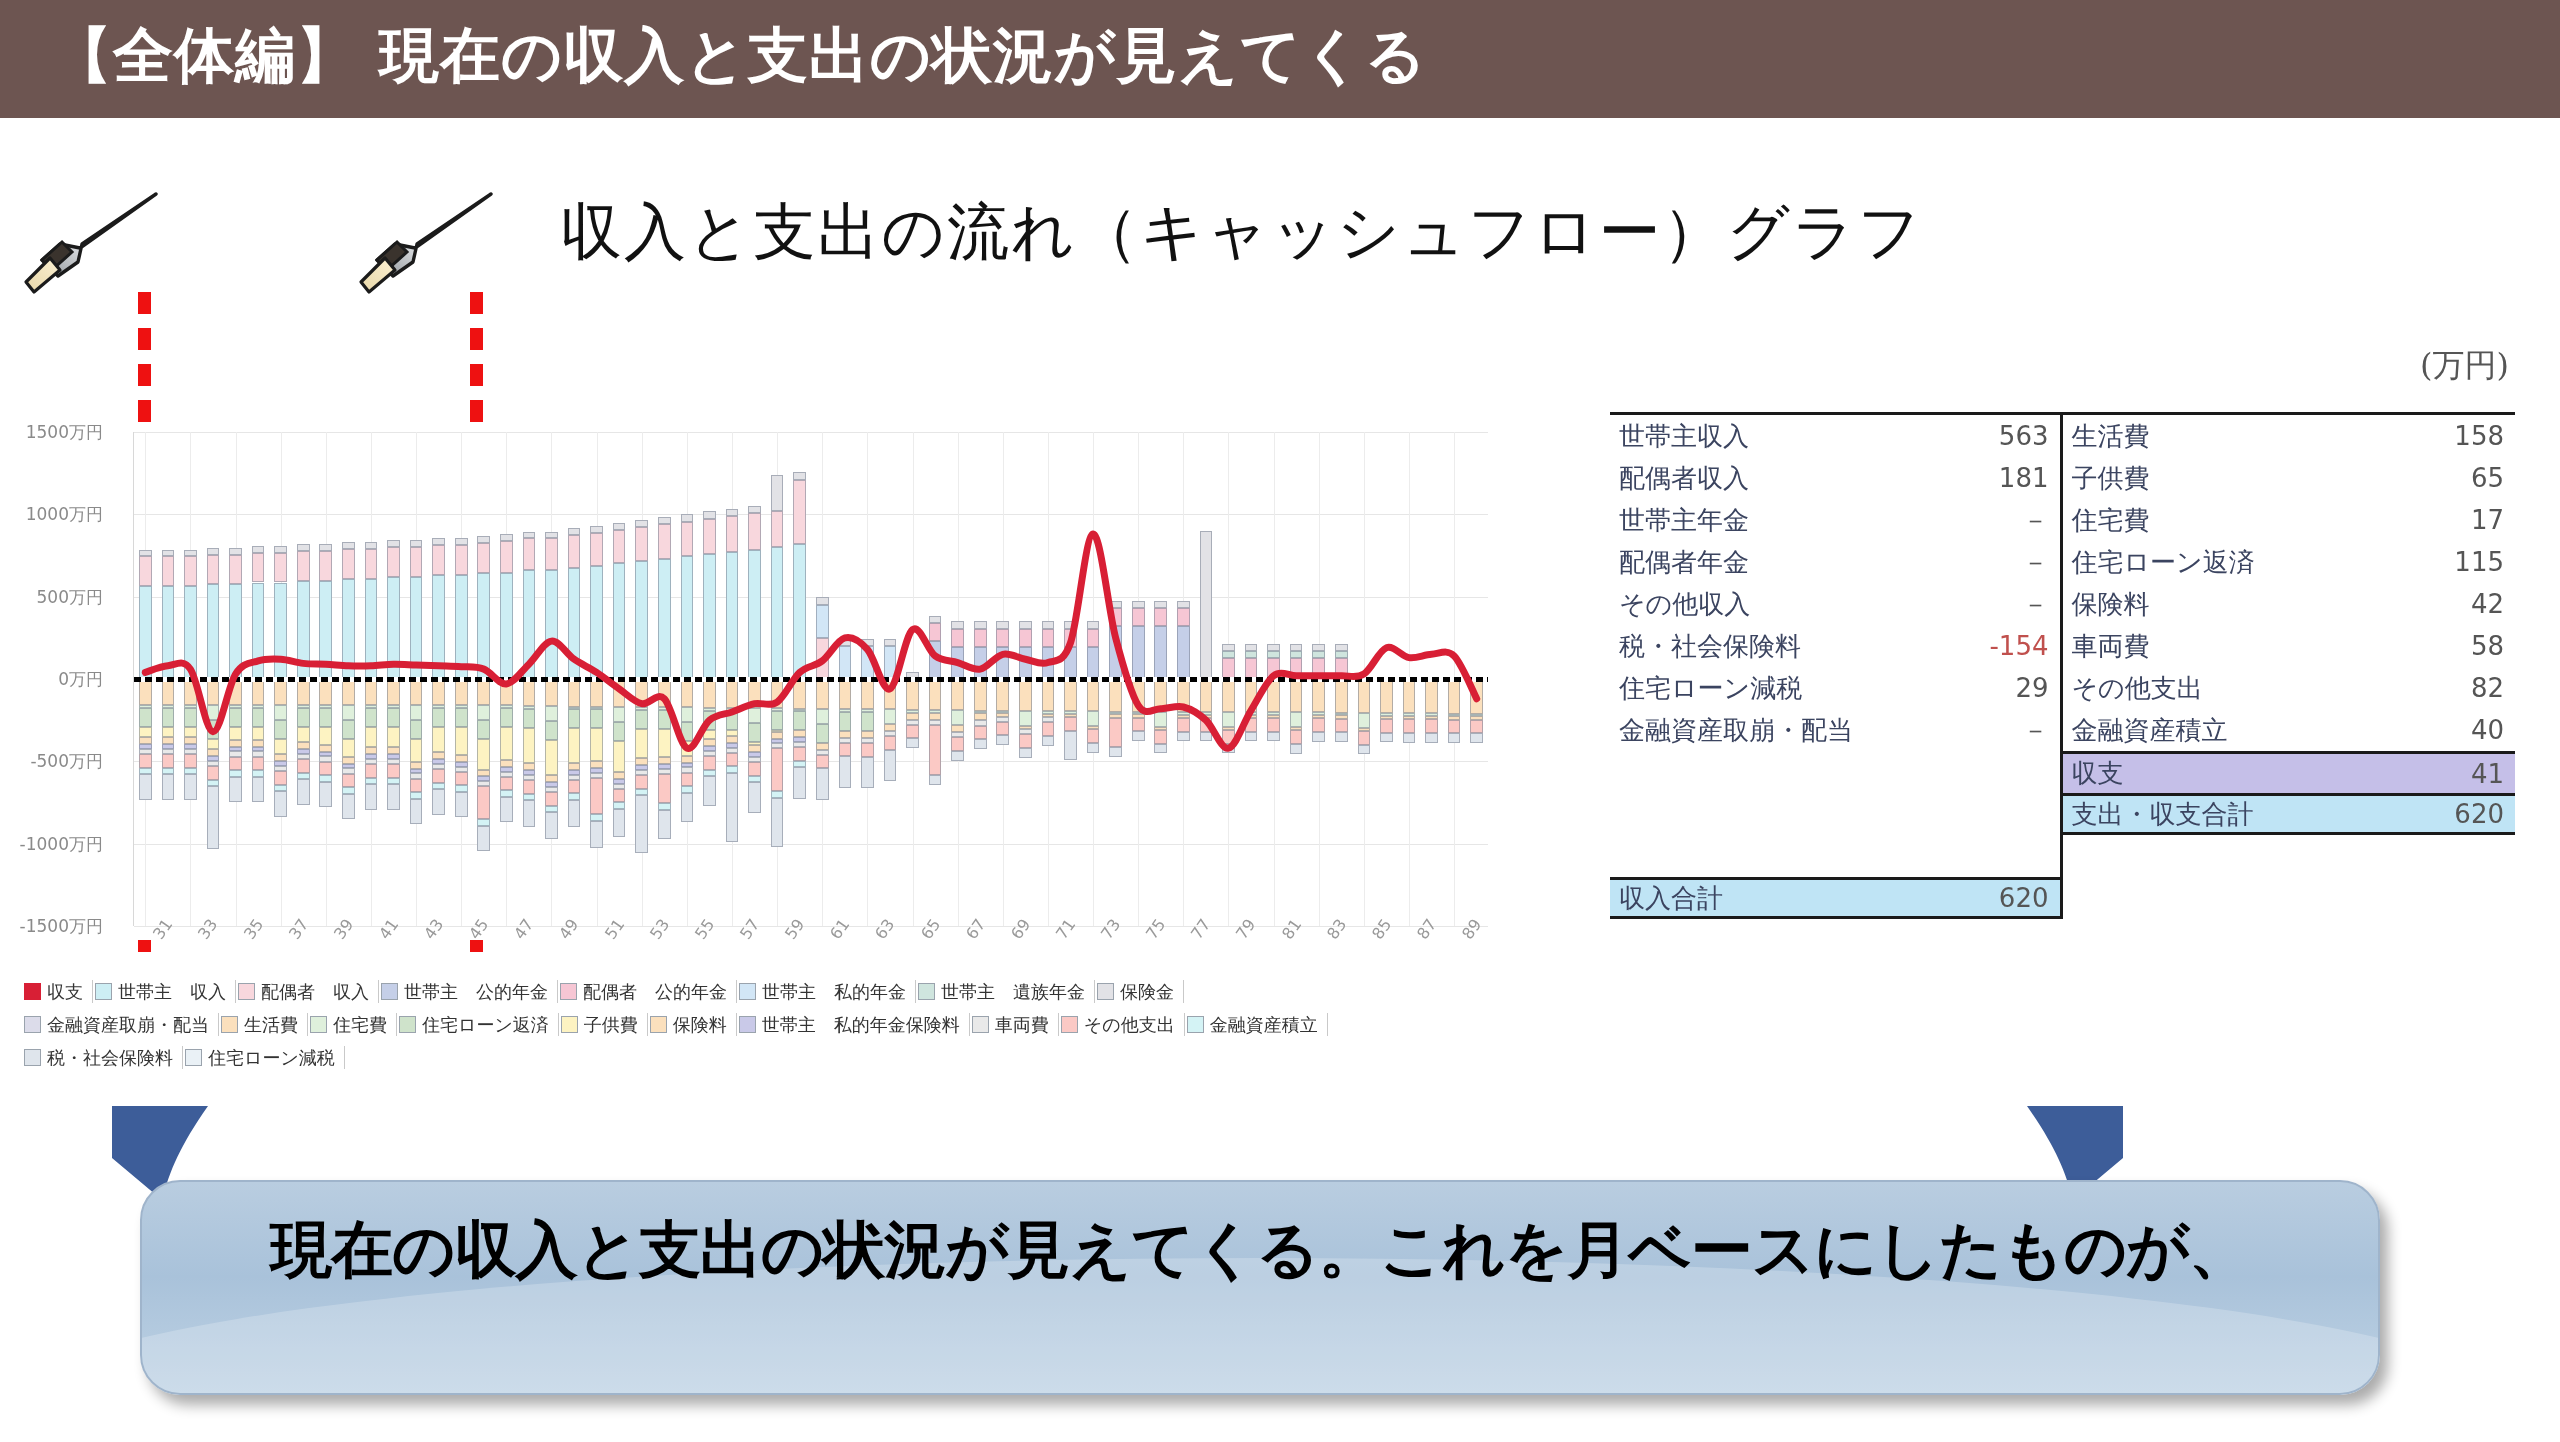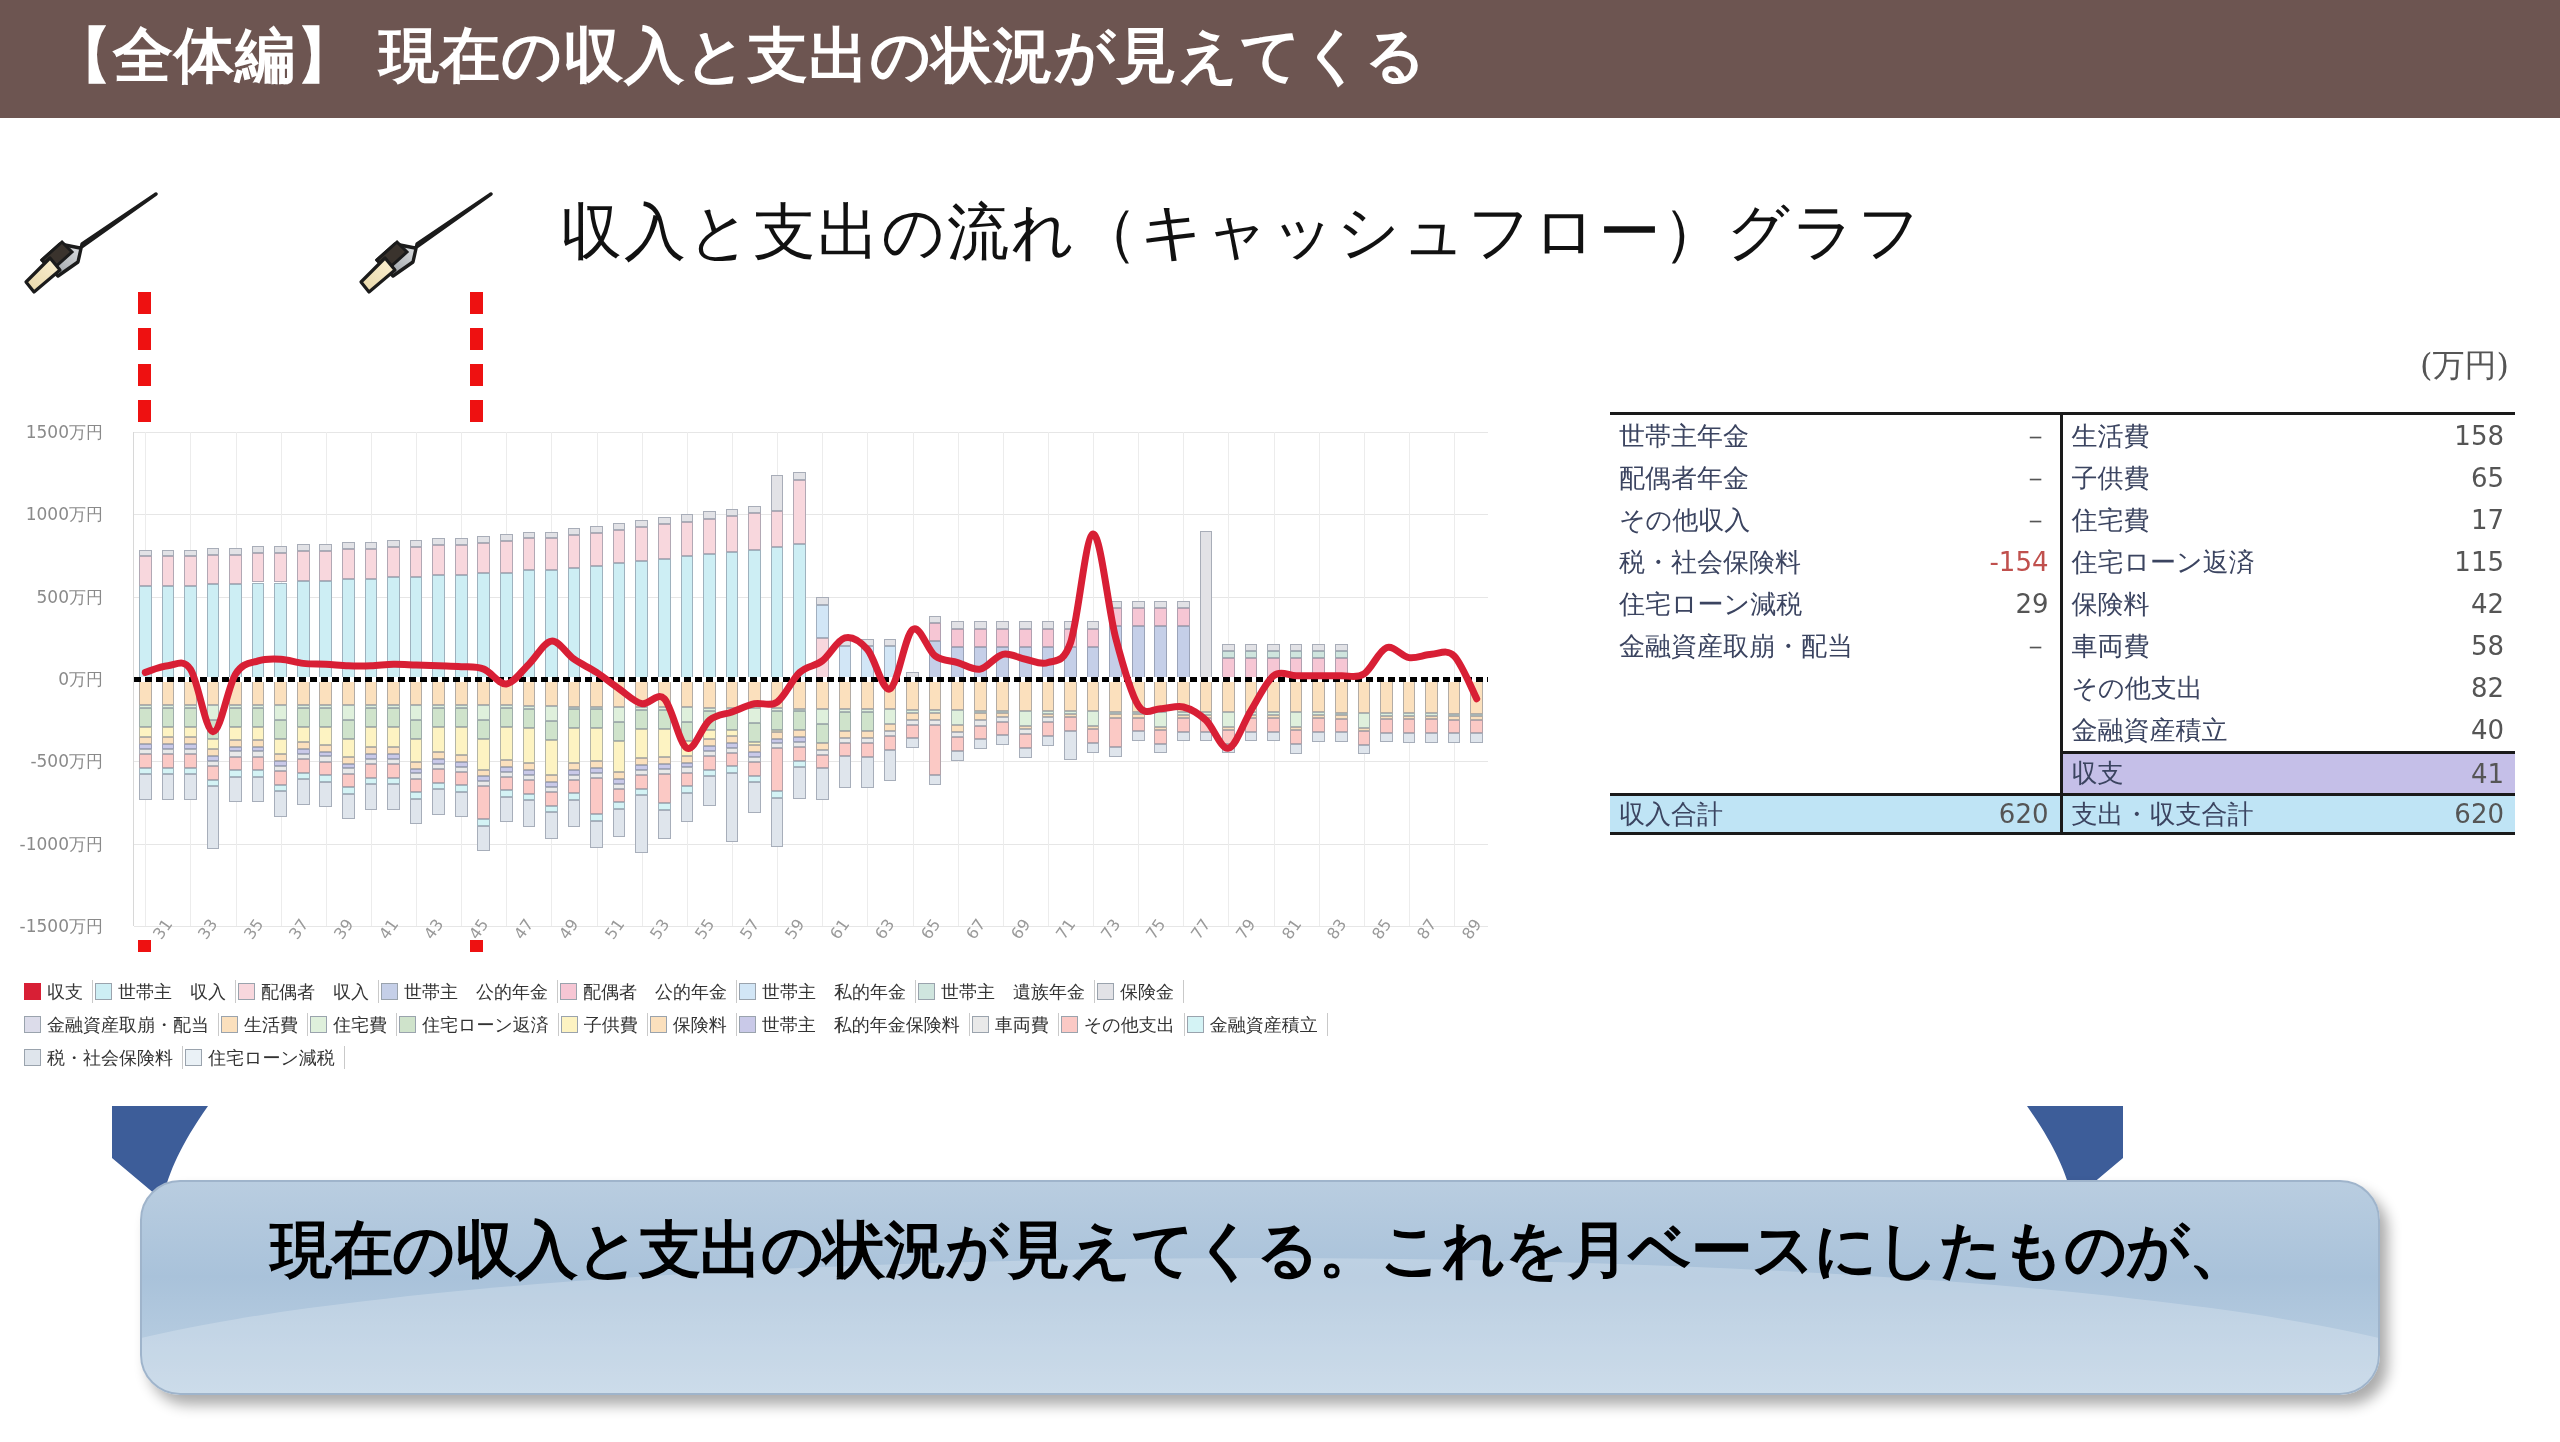--- a/index.html
+++ b/index.html
@@ -971,20 +971,28 @@
     </div>
   </div>
 
 <div id="budget-table">
   <div id="budget-head">
     <div id="budget-unit">(万円)</div>
   </div>
   <div id="budget-grid">
     <div class="bt-col left" id="bt-col-income">
         <div class="bt-row">
+          <div class="bt-label">世帯主収入</div>
+          <div class="bt-value">563</div>
+        </div>
+        <div class="bt-row">
+          <div class="bt-label">配偶者収入</div>
+          <div class="bt-value">181</div>
+        </div>
+        <div class="bt-row">
           <div class="bt-label">世帯主年金</div>
           <div class="bt-value">－</div>
         </div>
         <div class="bt-row">
           <div class="bt-label">配偶者年金</div>
           <div class="bt-value">－</div>
         </div>
         <div class="bt-row">
           <div class="bt-label">その他収入</div>
           <div class="bt-value">－</div>

